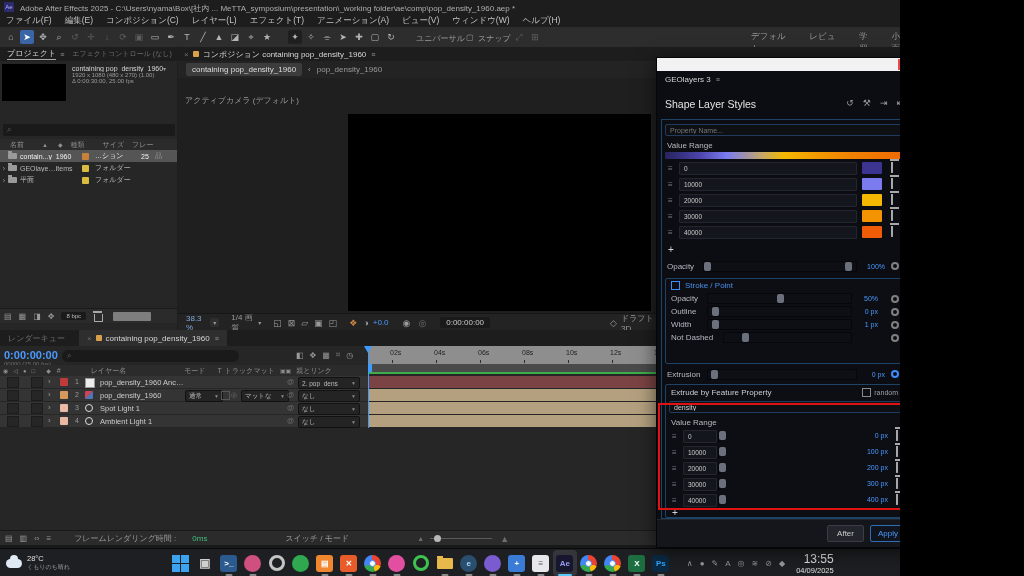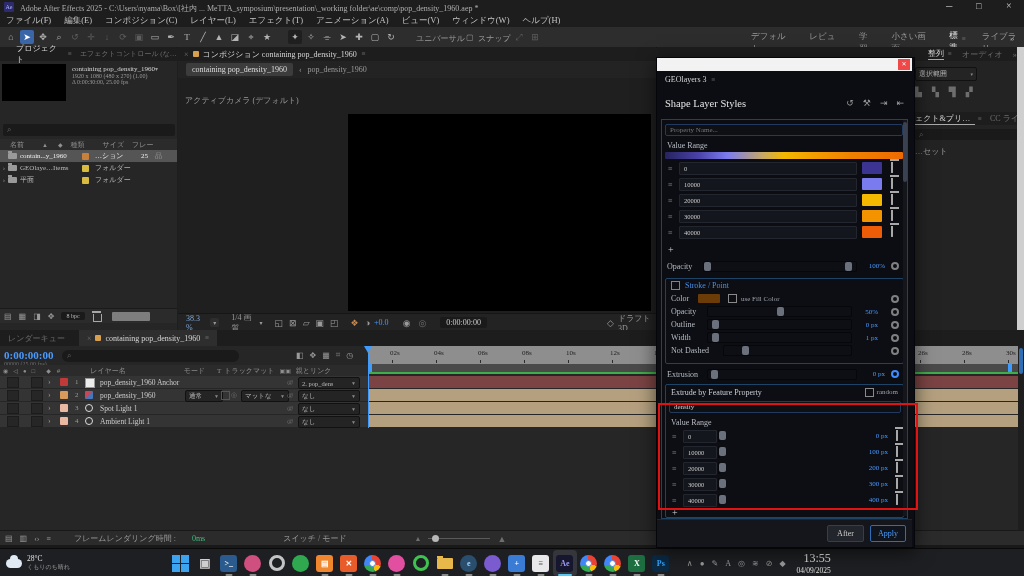--- a/index.html
+++ b/index.html
@@ -1,17 +1,17 @@
 <!DOCTYPE html>
 <html><head>
 <meta charset="utf-8">
 <style>
 html,body{margin:0;padding:0;background:#000}
-#screen{position:relative;width:1024px;height:576px;overflow:hidden;background:#1e1e1e;
-  font-family:Liberation Serif, serif;color:#c8c8c8;font-size:9px}
+#screen{position:relative;width:900px;height:576px;overflow:hidden;background:#1e1e1e;
+  font-family:Liberation Sans, sans-serif;color:#c8c8c8;font-size:9px}
 .a{position:absolute}
 .f{display:flex;align-items:center}
 .t6{font-size:6px}.t7{font-size:7px}.t8{font-size:8px}.t9{font-size:9px}.t10{font-size:10px}.t11{font-size:11px}
 .dim{color:#6e6e6e}.gray{color:#9a9a9a}.lt{color:#d6d6d6}.blue{color:#4a9aff}.grn{color:#3fbf7f}
 .ellip{white-space:nowrap;overflow:hidden;text-overflow:ellipsis}
 
 #titlebar{left:0;top:0;width:1024px;height:14px;background:#1d1d1d;border-bottom:1px solid #141414}
 #menubar{left:0;top:14px;width:1024px;height:13px;background:#1d1d1d}
 #menubar span{margin-right:13px;font-size:8.5px;color:#c4c4c4}
 #toolbar{left:0;top:27px;width:1024px;height:20px;background:#2d2d2d;border-bottom:1px solid #161616}
@@ -150,21 +150,21 @@
         <span class="wstab">学習</span>
         <span class="wstab">小さい画面</span>
         <span class="wstab on">標準</span>
         <span class="wstab">ライブラリ</span>
       </div>
     <span class="a t7 gray" style="left:962px;top:8px">≡</span>
     <span class="a t9 gray" style="left:1010px;top:6px">»</span>
   </div>
 
   <div class="a panel" style="left:0;top:47px;width:177px;height:283px">
-    <div class="ptabbar f" style="padding-left:16px">
+    <div class="ptabbar f" style="padding-left:7px">
       <span class="t8 lt" style="border-bottom:1px solid #aaa">プロジェクト</span>
       <span class="t7 gray" style="margin-left:4px">≡</span>
       <span class="t7 dim ellip" style="margin-left:8px;max-width:100px">エフェクトコントロール (なし)</span>
     </div>
     <div class="a" style="left:2px;top:17px;width:64px;height:37px;background:#000"></div>
     <div class="a" style="left:72px;top:18px;width:102px">
       <div class="t7 lt ellip" style="width:102px"><span>containing pop_density_1960</span><span class="t6 gray">▾</span></div>
       <div class="t6 gray">1920 x 1080 (480 x 270) (1.00)</div>
       <div class="t6 gray">Δ 0:00:30:00, 25.00 fps</div>
     </div>
@@ -547,27 +547,20 @@
         <span class="t7 blue" style="width:28px;text-align:right">100%</span>
         <span class="g-gear" style="margin-left:6px"></span>
       </div>
 
       <div class="a secbox" style="left:3px;top:158px;width:237px;height:84px">
         <div class="f" style="height:13px">
             <span class="cb bl" style="margin-left:5px"></span>
             <span class="t8" style="margin-left:5px;color:#4a8fe8">Stroke / Point</span>
           </div>
         <div class="f" style="height:13px">
-            <span class="glbl" style="margin-left:5px;width:27px">Color</span>
-          <span class="sw" style="width: 22px; height: 9px; background: rgb(107, 60, 8);"></span>
-          <span class="cb" style="margin-left:8px"></span>
-          <span class="t7" style="margin-left:4px;color:#9aa0a8">use Fill Color</span>
-          <span class="g-gear" style="margin-left:auto;margin-right:4px"></span>
-          </div>
-        <div class="f" style="height:13px">
             <span class="glbl" style="margin-left:5px;width:36px">Opacity</span>
           <span class="slider" style="width:143px">
               <i style="left:48%"></i>
             </span>
           <span class="t7 blue" style="width:26px;text-align:right">50%</span>
           <span class="g-gear" style="margin-left:auto;margin-right:4px"></span>
           </div>
         <div class="f" style="height:13px">
             <span class="glbl" style="margin-left:5px;width:36px">Outline</span>
           <span class="slider" style="width:143px">

